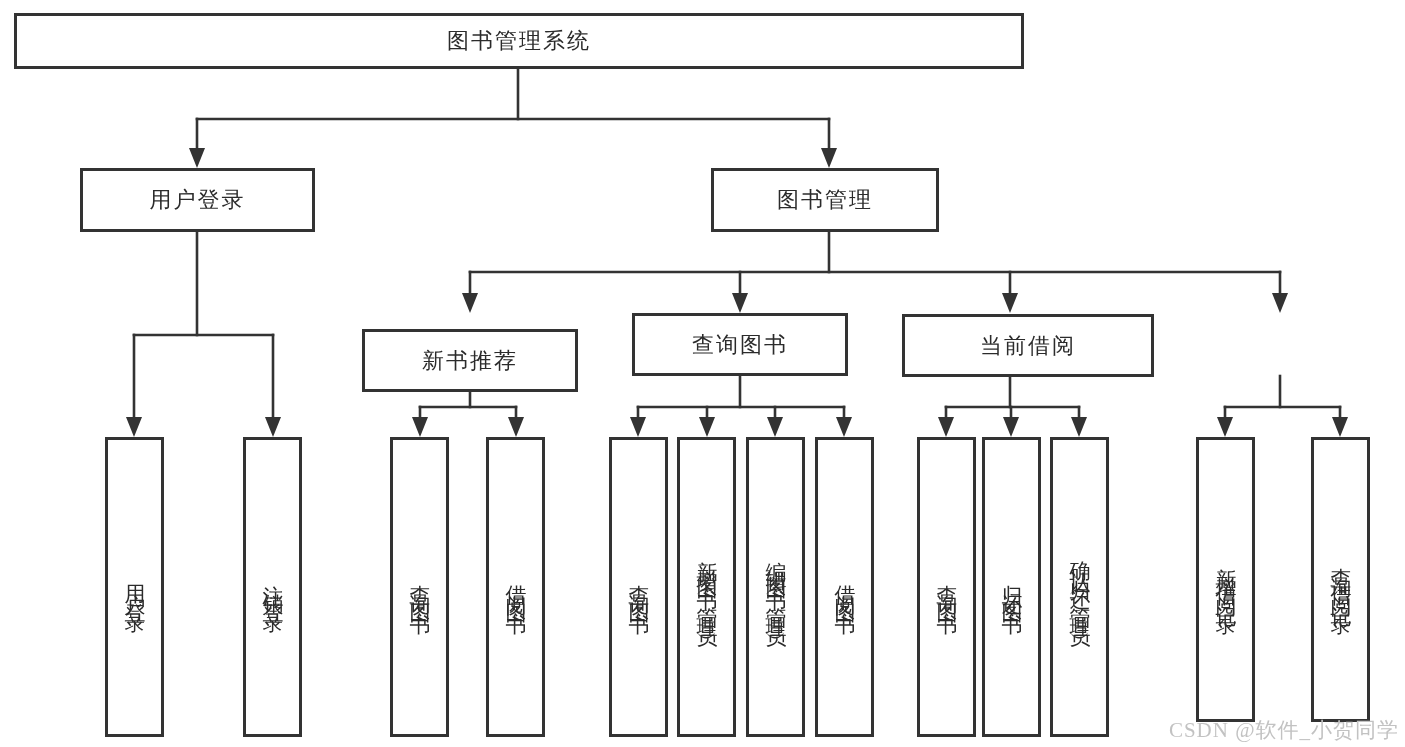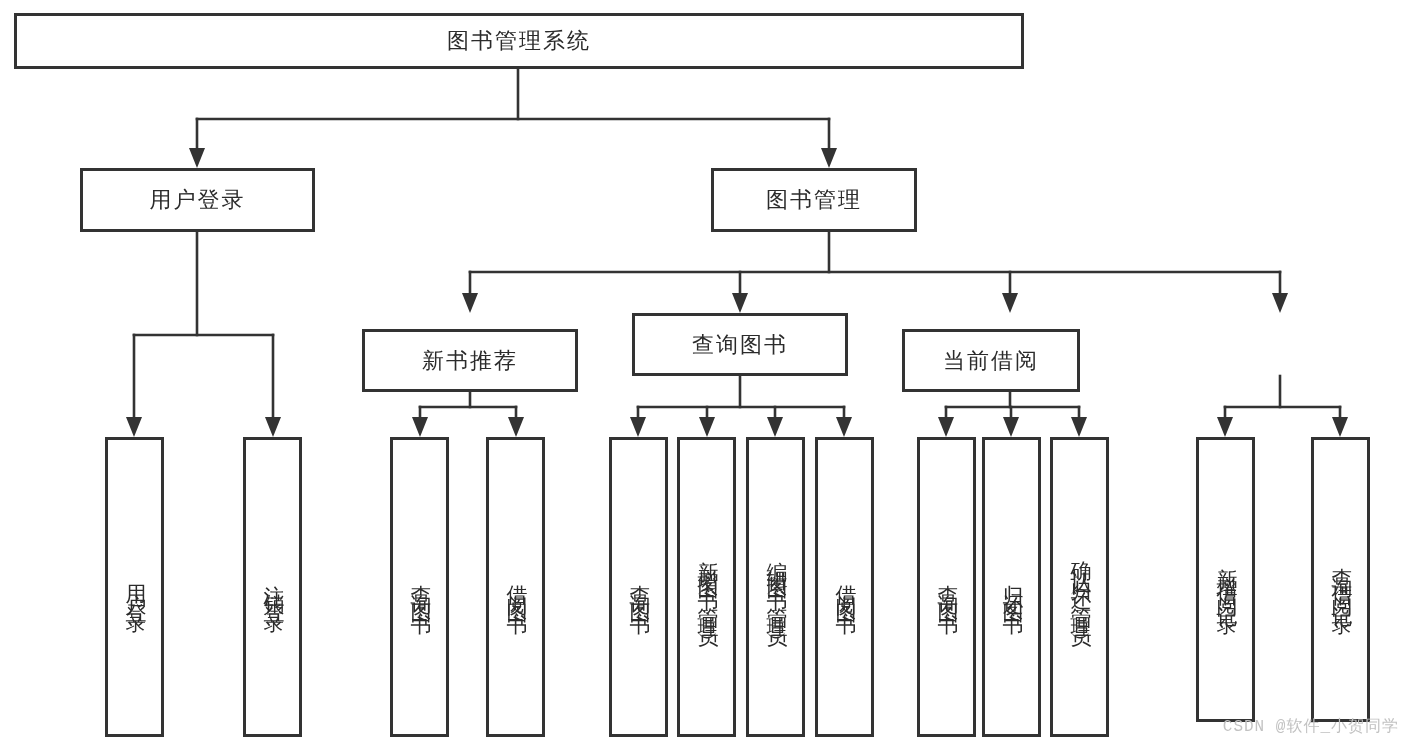--- a/index.html
+++ b/index.html
@@ -7,21 +7,21 @@
     --box-border:#333333;
     --text:#2b2b2b;
     --watermark:#c2c2c2;
     --background:#ffffff;
   }
   html,body{margin:0;padding:0;background:var(--background);}
   .canvas{
     position:relative;
     width:1405px;height:747px;
     background:var(--background);
-    font-family:Liberation Mono, monospace;
+    font-family:Liberation Serif, serif;
     overflow:hidden;
   }
   svg.connectors{position:absolute;left:0;top:0;width:1405px;height:747px;}
   svg.connectors line{stroke:var(--line);stroke-width:2.6;stroke-linecap:square;}
   svg.connectors polygon{fill:var(--line);}
   .box{
     position:absolute;
     box-sizing:border-box;
     border:3px solid var(--box-border);
     background:#ffffff;
@@ -39,21 +39,21 @@
     writing-mode:vertical-rl;
     text-orientation:mixed;
     font-size:21px;
     letter-spacing:0.45em;
     line-height:1;
   }
   .watermark{
     position:absolute;
     top:716px;
     right:6px;
-    font-size:16px;
+    font-size:21px;
     letter-spacing:1px;
     color:var(--watermark);
     z-index:5;
     white-space:nowrap;
   }
 </style>
 </head>
 <body>
 
 <div class="canvas">
@@ -134,31 +134,31 @@
     </g>
   </svg>
 
   <div class="box hbox" style="left:14px;top:13px;width:1010px;height:56px;">
     <span>图书管理系统</span>
   </div>
 
   <div class="box hbox" style="left:80px;top:168px;width:235px;height:64px;">
     <span>用户登录</span>
   </div>
-  <div class="box hbox" style="left:711px;top:168px;width:206px;height:64px;">
+  <div class="box hbox" style="left:711px;top:168px;width:228px;height:64px;">
     <span>图书管理</span>
   </div>
 
   <div class="box hbox" style="left:362px;top:313px;width:216px;height:63px;margin-top:16px;">
     <span>新书推荐</span>
   </div>
   <div class="box hbox" style="left:632px;top:313px;width:216px;height:63px;">
     <span>查询图书</span>
   </div>
-  <div class="box hbox" style="left:902px;top:329px;width:178px;height:63px;">
+  <div class="box hbox" style="left:902px;top:314px;width:252px;height:63px;">
     <span>当前借阅</span>
   </div>
 
   <div class="box vbox" style="left:105px;top:437px;width:59px;height:300px;">
     <span>用户登录</span>
   </div>
   <div class="box vbox" style="left:243px;top:437px;width:59px;height:300px;">
     <span>注销登录</span>
   </div>
 

